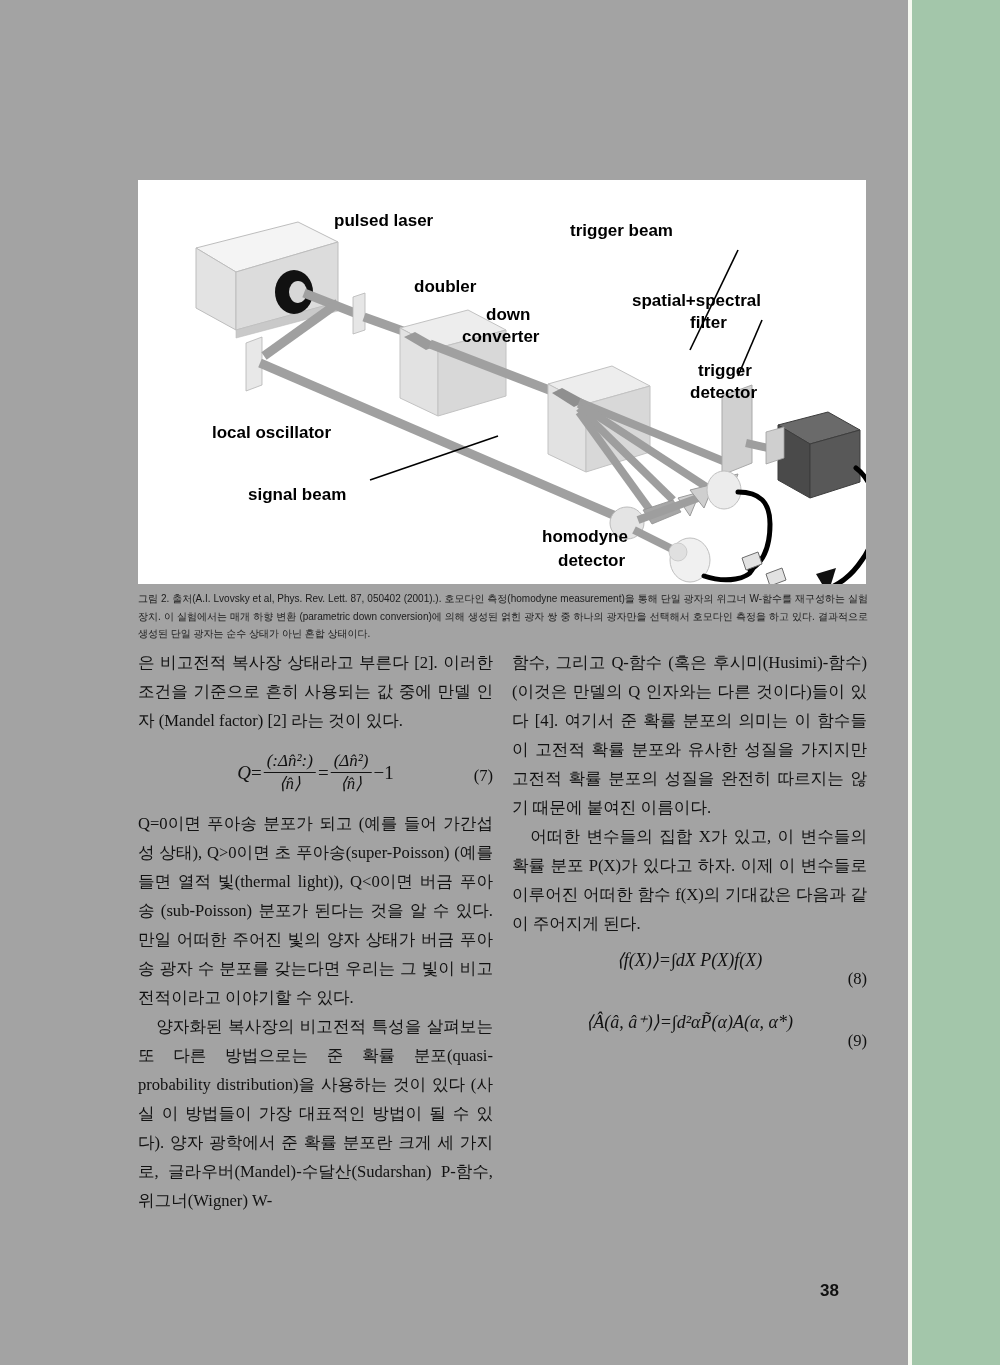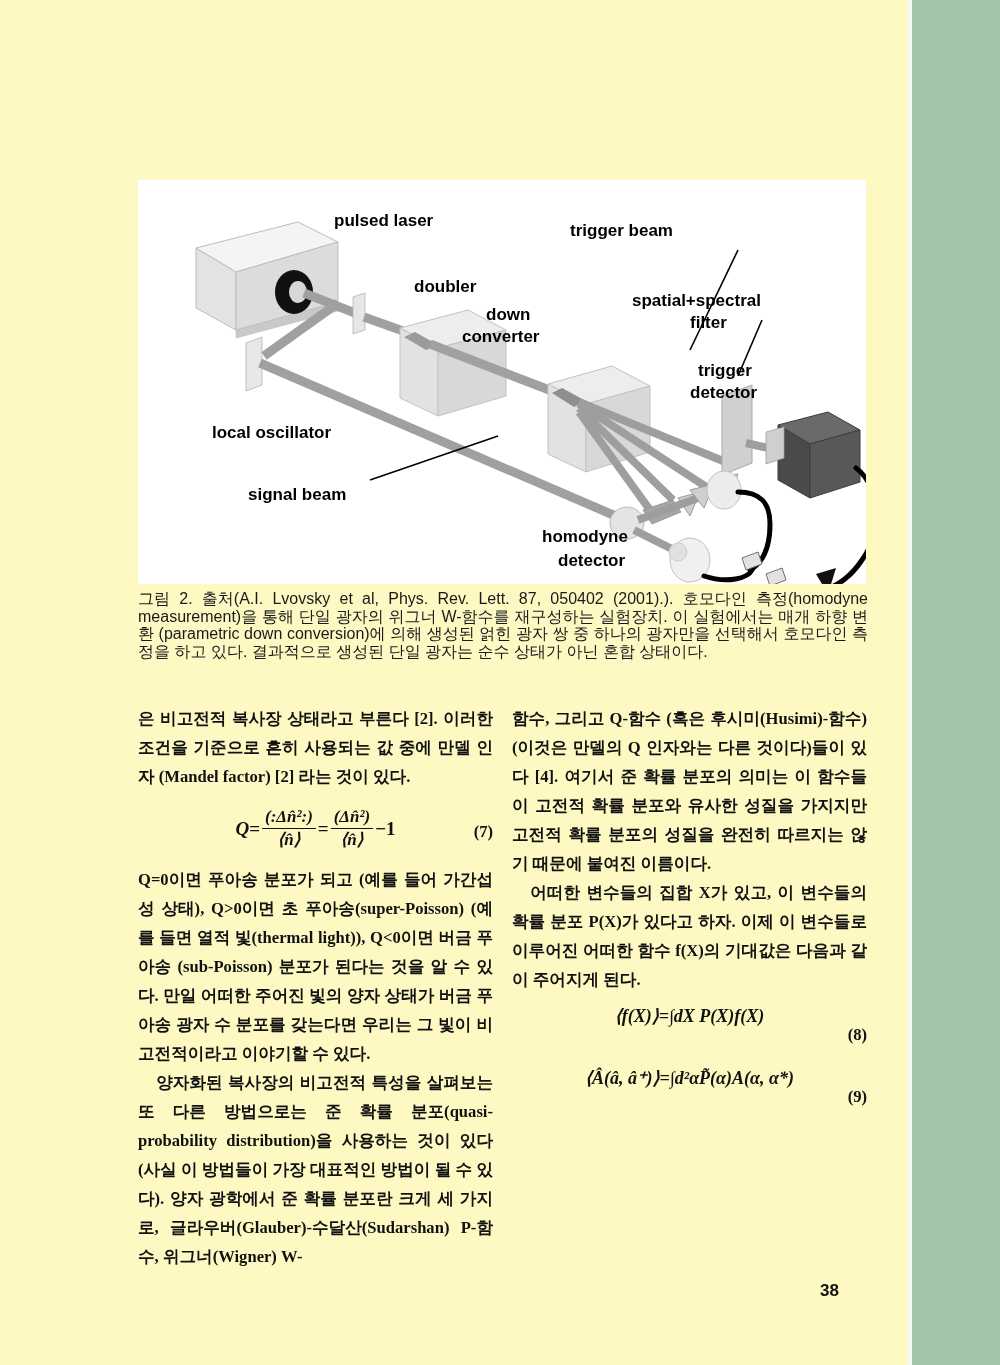--- a/index.html
+++ b/index.html
@@ -13,21 +13,21 @@
     background: #eff4e7;
     font-family: "Liberation Serif", serif;
     overflow: hidden;
     position: relative;
   }
   .page {
     position: absolute;
     left: 0; top: 0;
     width: 1000px;
     height: 1365px;
-    background: #fef9c3;
+    background: #a3a3a3;
   }
   
   .right-band {
     position: absolute;
     top: 0;
     left: 912px;
     width: 88px;
     height: 1365px;
     background: #a3c6aa;
   }
@@ -58,37 +58,36 @@
     fill: #000;
   }
 
   
   .caption {
     position: absolute;
     left: 138px;
     top: 590px;
     width: 730px;
     font-family: "Liberation Sans", sans-serif;
-    font-size: 16px;
+    font-size: 10px;
     line-height: 17.5px;
     color: #1a1a1a;
     text-align: justify;
   }
 
   
   .col {
     position: absolute;
-    top: 704px;
+    top: 648px;
     width: 355px;
     font-family: "Liberation Serif", serif;
     font-size: 16.6px;
     line-height: 29px;
     color: #111;
     text-align: justify;
-    font-weight: bold;
   }
   .col-left  { left: 138px; }
   .col-right { left: 512px; }
 
   .col p { margin: 0; text-indent: 0; }
   .col p.indent { text-indent: 1.1em; }
 
   
   .eq {
     position: relative;
@@ -323,21 +322,21 @@
         </span><span class="eqsym">=</span><span class="frac">
           <span class="num it">(Δn̂²)</span>
           <span class="den it">⟨n̂⟩</span>
         </span><span class="eqsym">−1</span>
       </span>
       <span class="eq-num">(7)</span>
     </div>
 
     <p>Q=0이면 푸아송 분포가 되고 (예를 들어 가간섭성 상태), Q&gt;0이면 초 푸아송(super-Poisson) (예를 들면 열적 빛(thermal light)), Q&lt;0이면 버금 푸아송 (sub-Poisson) 분포가 된다는 것을 알 수 있다. 만일 어떠한 주어진 빛의 양자 상태가 버금 푸아송 광자 수 분포를 갖는다면 우리는 그 빛이 비고전적이라고 이야기할 수 있다.</p>
 
-    <p class="indent">양자화된 복사장의 비고전적 특성을 살펴보는 또 다른 방법으로는 준 확률 분포(quasi-probability distribution)을 사용하는 것이 있다 (사실 이 방법들이 가장 대표적인 방법이 될 수 있다). 양자 광학에서 준 확률 분포란 크게 세 가지로, 글라우버(Glauber)-수달산(Sudarshan) P-함수, 위그너(Wigner) W-</p>
+    <p class="indent">양자화된 복사장의 비고전적 특성을 살펴보는 또 다른 방법으로는 준 확률 분포(quasi-probability distribution)을 사용하는 것이 있다 (사실 이 방법들이 가장 대표적인 방법이 될 수 있다). 양자 광학에서 준 확률 분포란 크게 세 가지로, 글라우버(Mandel)-수달산(Sudarshan) P-함수, 위그너(Wigner) W-</p>
   </div>
 
   <div class="col col-right">
 
     <p>함수, 그리고 Q-함수 (혹은 후시미(Husimi)-함수) (이것은 만델의 Q 인자와는 다른 것이다)들이 있다 [4]. 여기서 준 확률 분포의 의미는 이 함수들이 고전적 확률 분포와 유사한 성질을 가지지만 고전적 확률 분포의 성질을 완전히 따르지는 않기 때문에 붙여진 이름이다.</p>
 
     <p class="indent">어떠한 변수들의 집합 X가 있고, 이 변수들의 확률 분포 P(X)가 있다고 하자. 이제 이 변수들로 이루어진 어떠한 함수 f(X)의 기대값은 다음과 같이 주어지게 된다.</p>
 
     <div class="eq">
       <span class="eq-inner it">⟨f(X)⟩=∫dX P(X)f(X)</span>

